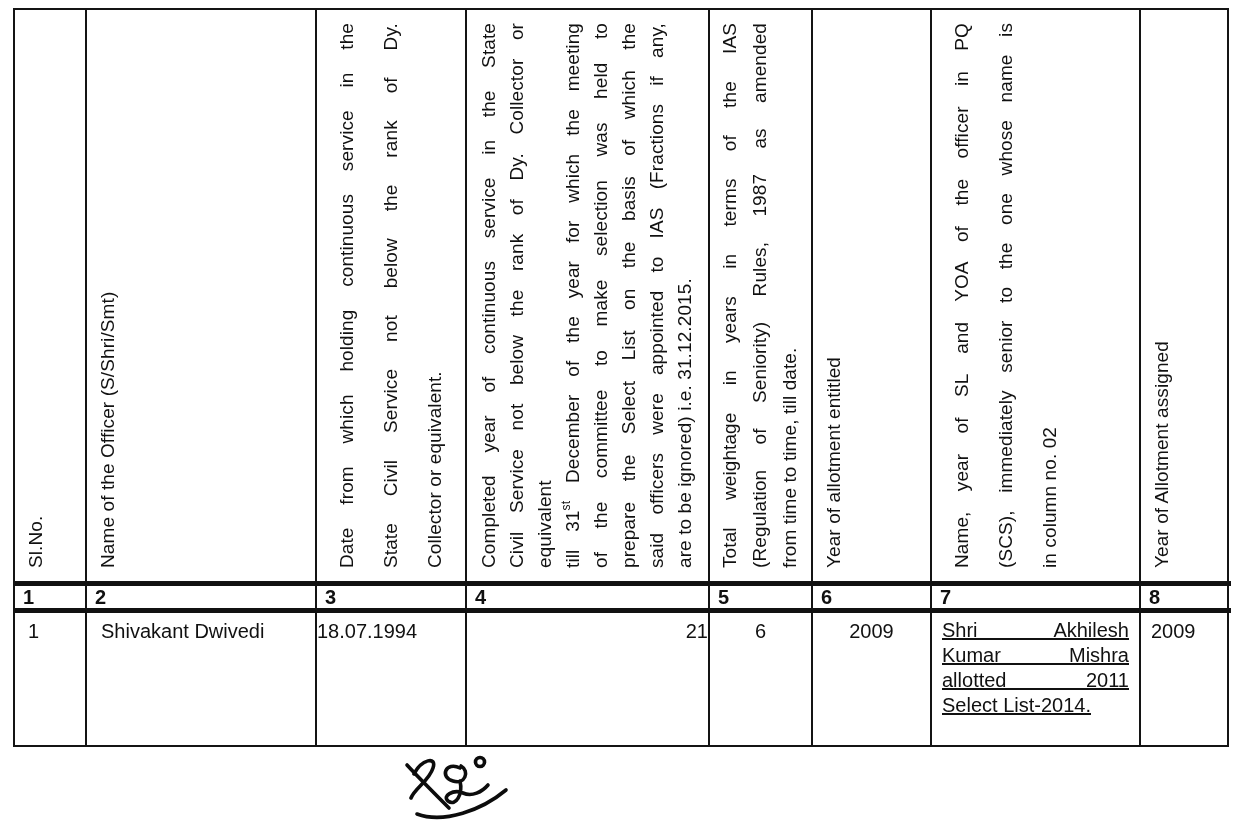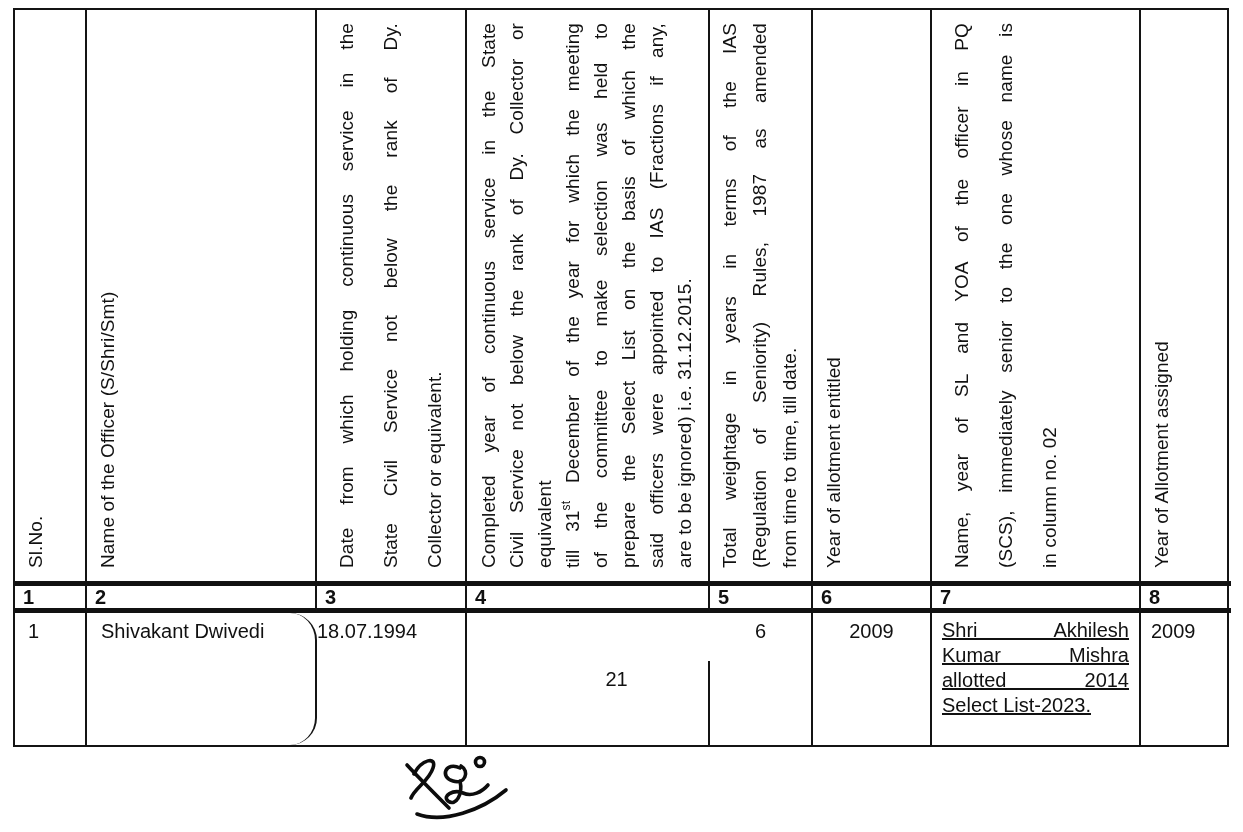--- a/index.html
+++ b/index.html
@@ -56,23 +56,23 @@
     padding:1px 0 0 8px;
     line-height:21px;
   }
   
   .dat{
     font-size:20px;
     padding-top:5px;
     line-height:26px;
   }
   .d1{padding-left:13px;}
-  .d2{padding-left:14px;border-radius:27px;}
+  .d2{padding-left:14px;}
   .d3{padding-left:0;}
-  .d4{text-align:center;padding-left:58px;margin-top:48px;}
+  .d4{text-align:right;padding-left:58px;}
   .d5{text-align:center;}
   .d6{text-align:center;}
   .d7{padding:5px 10px 0 10px;line-height:25px;text-decoration:underline;}
   .d7 .ln{white-space:nowrap;}
   .d8{padding-left:10px;}
   
   .signature{
     position:absolute;left:402px;top:750px;
     width:132px;height:76px;
   }
@@ -158,22 +158,22 @@
 
     <div class="cell dat d1">1</div>
     <div class="cell dat d2">Shivakant Dwivedi</div>
     <div class="cell dat d3">18.07.1994</div>
     <div class="cell dat d4">21</div>
     <div class="cell dat d5">6</div>
     <div class="cell dat d6">2009</div>
     <div class="cell dat d7">
       <span class="ln jst">Shri Akhilesh</span>
       <span class="ln jst">Kumar Mishra</span>
-      <span class="ln jst">allotted 2014</span>
-      <span class="ln">Select List-2023.</span>
+      <span class="ln jst">allotted 2011</span>
+      <span class="ln">Select List-2014.</span>
     </div>
     <div class="cell dat d8 lastcol">2009</div>
 
   </div>
 
   <div class="signature">
     <svg viewBox="0 0 132 76" xmlns="http://www.w3.org/2000/svg">
       <circle class="sig-stroke" cx="78" cy="12" r="4.5"></circle>
       <path class="sig-stroke" d="M12,24 C20,9 35,6 31,18 C27,31 13,38 9,48"></path>
       <path class="sig-stroke" d="M5,15 C16,27 32,43 47,58"></path>

